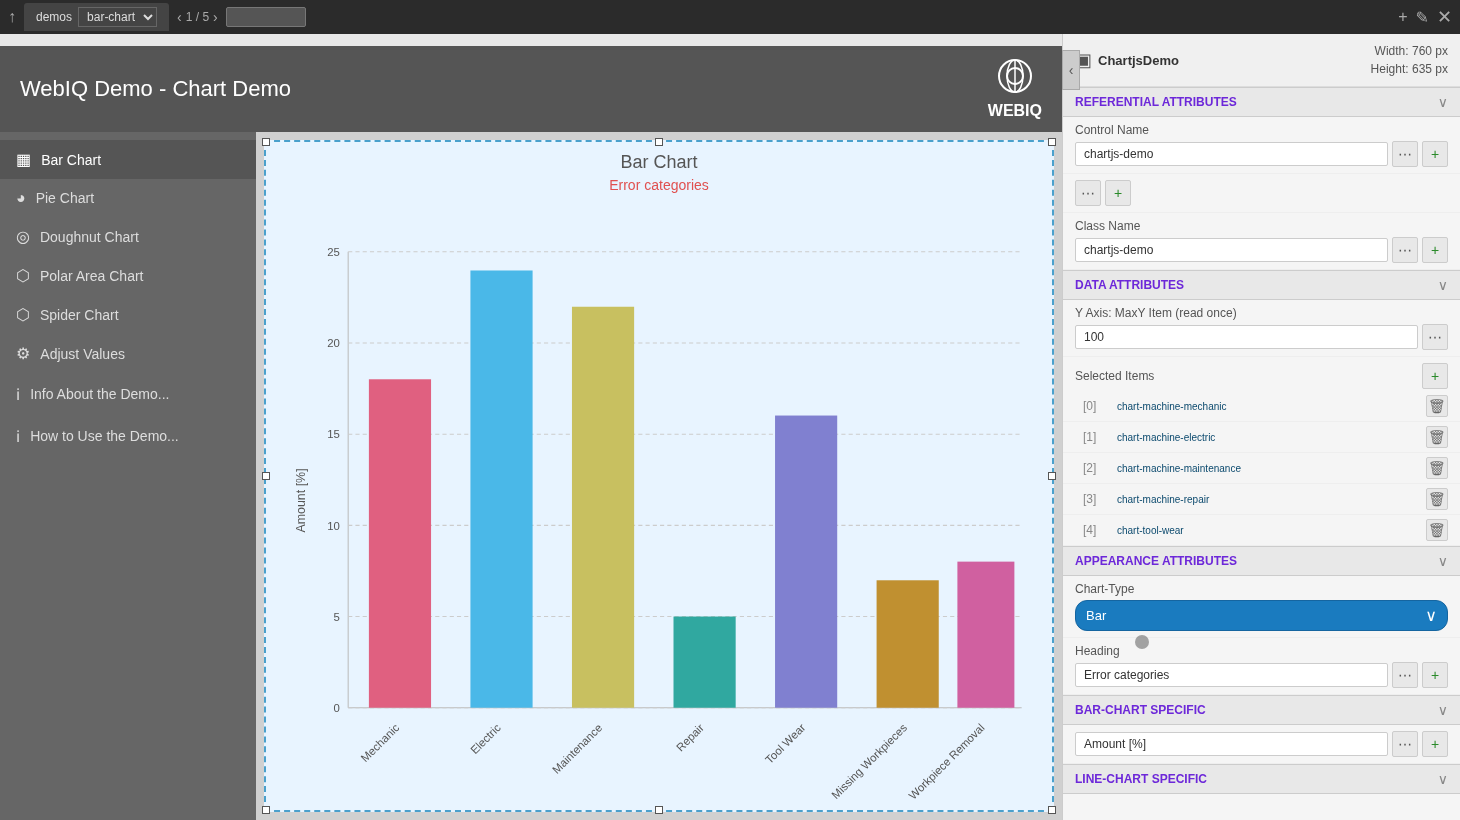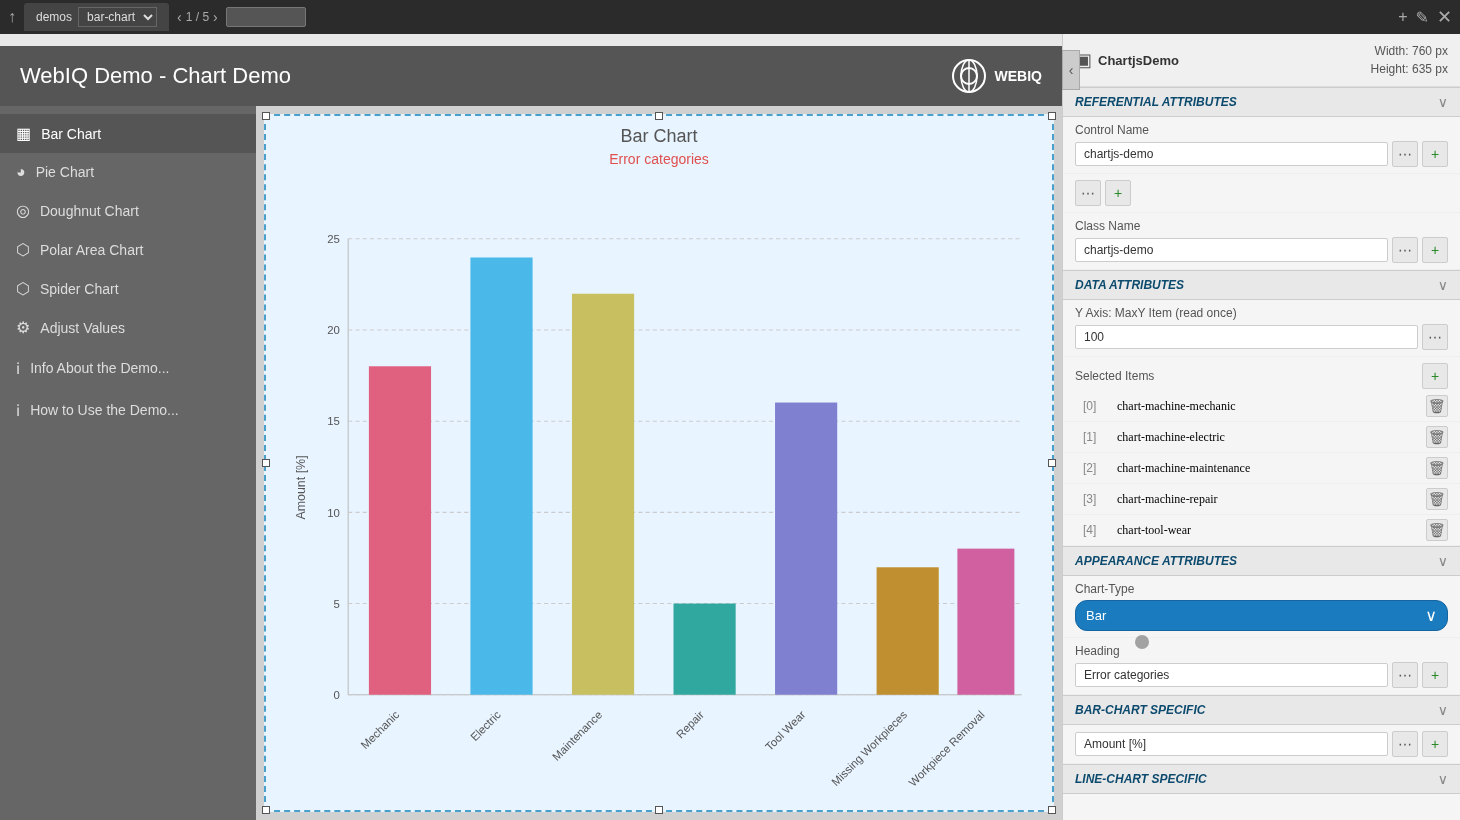--- a/index.html
+++ b/index.html
@@ -32,21 +32,21 @@
     .demo-panel { flex: 0 0 1062px; display: flex; flex-direction: column; background: #e8e8e8; }
 
     
     .demo-header {
       background: #555; color: white; padding: 12px 20px;
       display: flex; align-items: center; justify-content: space-between;
       flex-shrink: 0;
       margin-top: 12px;
     }
     .demo-title { font-size: 22px; font-weight: 300; }
-    .demo-logo { display: flex; align-items: center; gap: 8px; font-size: 14px; font-weight: bold; color: white; }
+    .demo-logo { display: flex; align-items: center; gap: 8px; font-size: 16px; font-weight: bold; color: white; flex-direction: column; }
     .demo-logo .logo-icon { width: 36px; height: 36px; }
 
     
     .demo-content { display: flex; flex: 1; overflow: hidden; }
 
     
     .demo-sidebar {
       width: 256px; background: #666; flex-shrink: 0; padding: 8px 0;
     }
     .sidebar-item {
@@ -100,21 +100,21 @@
       cursor: pointer; display: flex; align-items: center; justify-content: center;
       font-size: 14px; color: #555;
     }
 
     
     .section-header {
       background: #e8e8e8; padding: 6px 12px; display: flex; align-items: center;
       justify-content: space-between; border-top: 1px solid #ccc; border-bottom: 1px solid #ccc;
       flex-shrink: 0;
     }
-    .section-title { color: #0c4a6e; font-size: 12px; font-weight: bold; text-transform: uppercase; font-style: italic; }
+    .section-title { color: #6d28d9; font-size: 12px; font-weight: bold; text-transform: uppercase; }
     .section-collapse { color: #888; cursor: pointer; font-size: 14px; }
 
     
     .prop-row { padding: 6px 12px; border-bottom: 1px solid #eee; }
     .prop-label { color: #555; font-size: 12px; margin-bottom: 4px; }
     .prop-value {
       background: white; border: 1px solid #ccc; padding: 4px 8px;
       font-size: 12px; color: #333; border-radius: 2px; width: 100%;
     }
     .prop-row-with-btn { display: flex; gap: 4px; align-items: center; }
@@ -124,21 +124,21 @@
       display: flex; align-items: center; justify-content: center; cursor: pointer;
       font-size: 14px; color: #555; border-radius: 2px; flex-shrink: 0;
     }
     .icon-btn.green { color: #2a8a2a; }
 
     
     .selected-items-header { display: flex; align-items: center; justify-content: space-between; padding: 6px 12px 2px; }
     .selected-items-header .prop-label { margin: 0; }
     .item-row { display: flex; align-items: center; padding: 4px 12px 4px 20px; border-bottom: 1px solid #eee; gap: 6px; }
     .item-index { color: #888; font-size: 12px; width: 28px; flex-shrink: 0; }
-    .item-name { flex: 1; font-size: 12px; color: #000000; font-family: Liberation Serif, serif; }
+    .item-name { flex: 1; font-size: 10px; color: #0c4a6e; }
     .item-del-btn { background: #e8e8e8; border: 1px solid #ccc; width: 22px; height: 22px; display: flex; align-items: center; justify-content: center; cursor: pointer; color: #666; font-size: 14px; border-radius: 2px; }
 
     
     .chart-type-select {
       background: #1a7bbf; color: white; border: 1px solid #1565a0;
       padding: 5px 10px; font-size: 13px; width: 100%; border-radius: 12px;
       display: flex; align-items: center; justify-content: space-between; cursor: pointer;
     }
     .chart-type-select .arrow { font-size: 16px; }
   </style>

